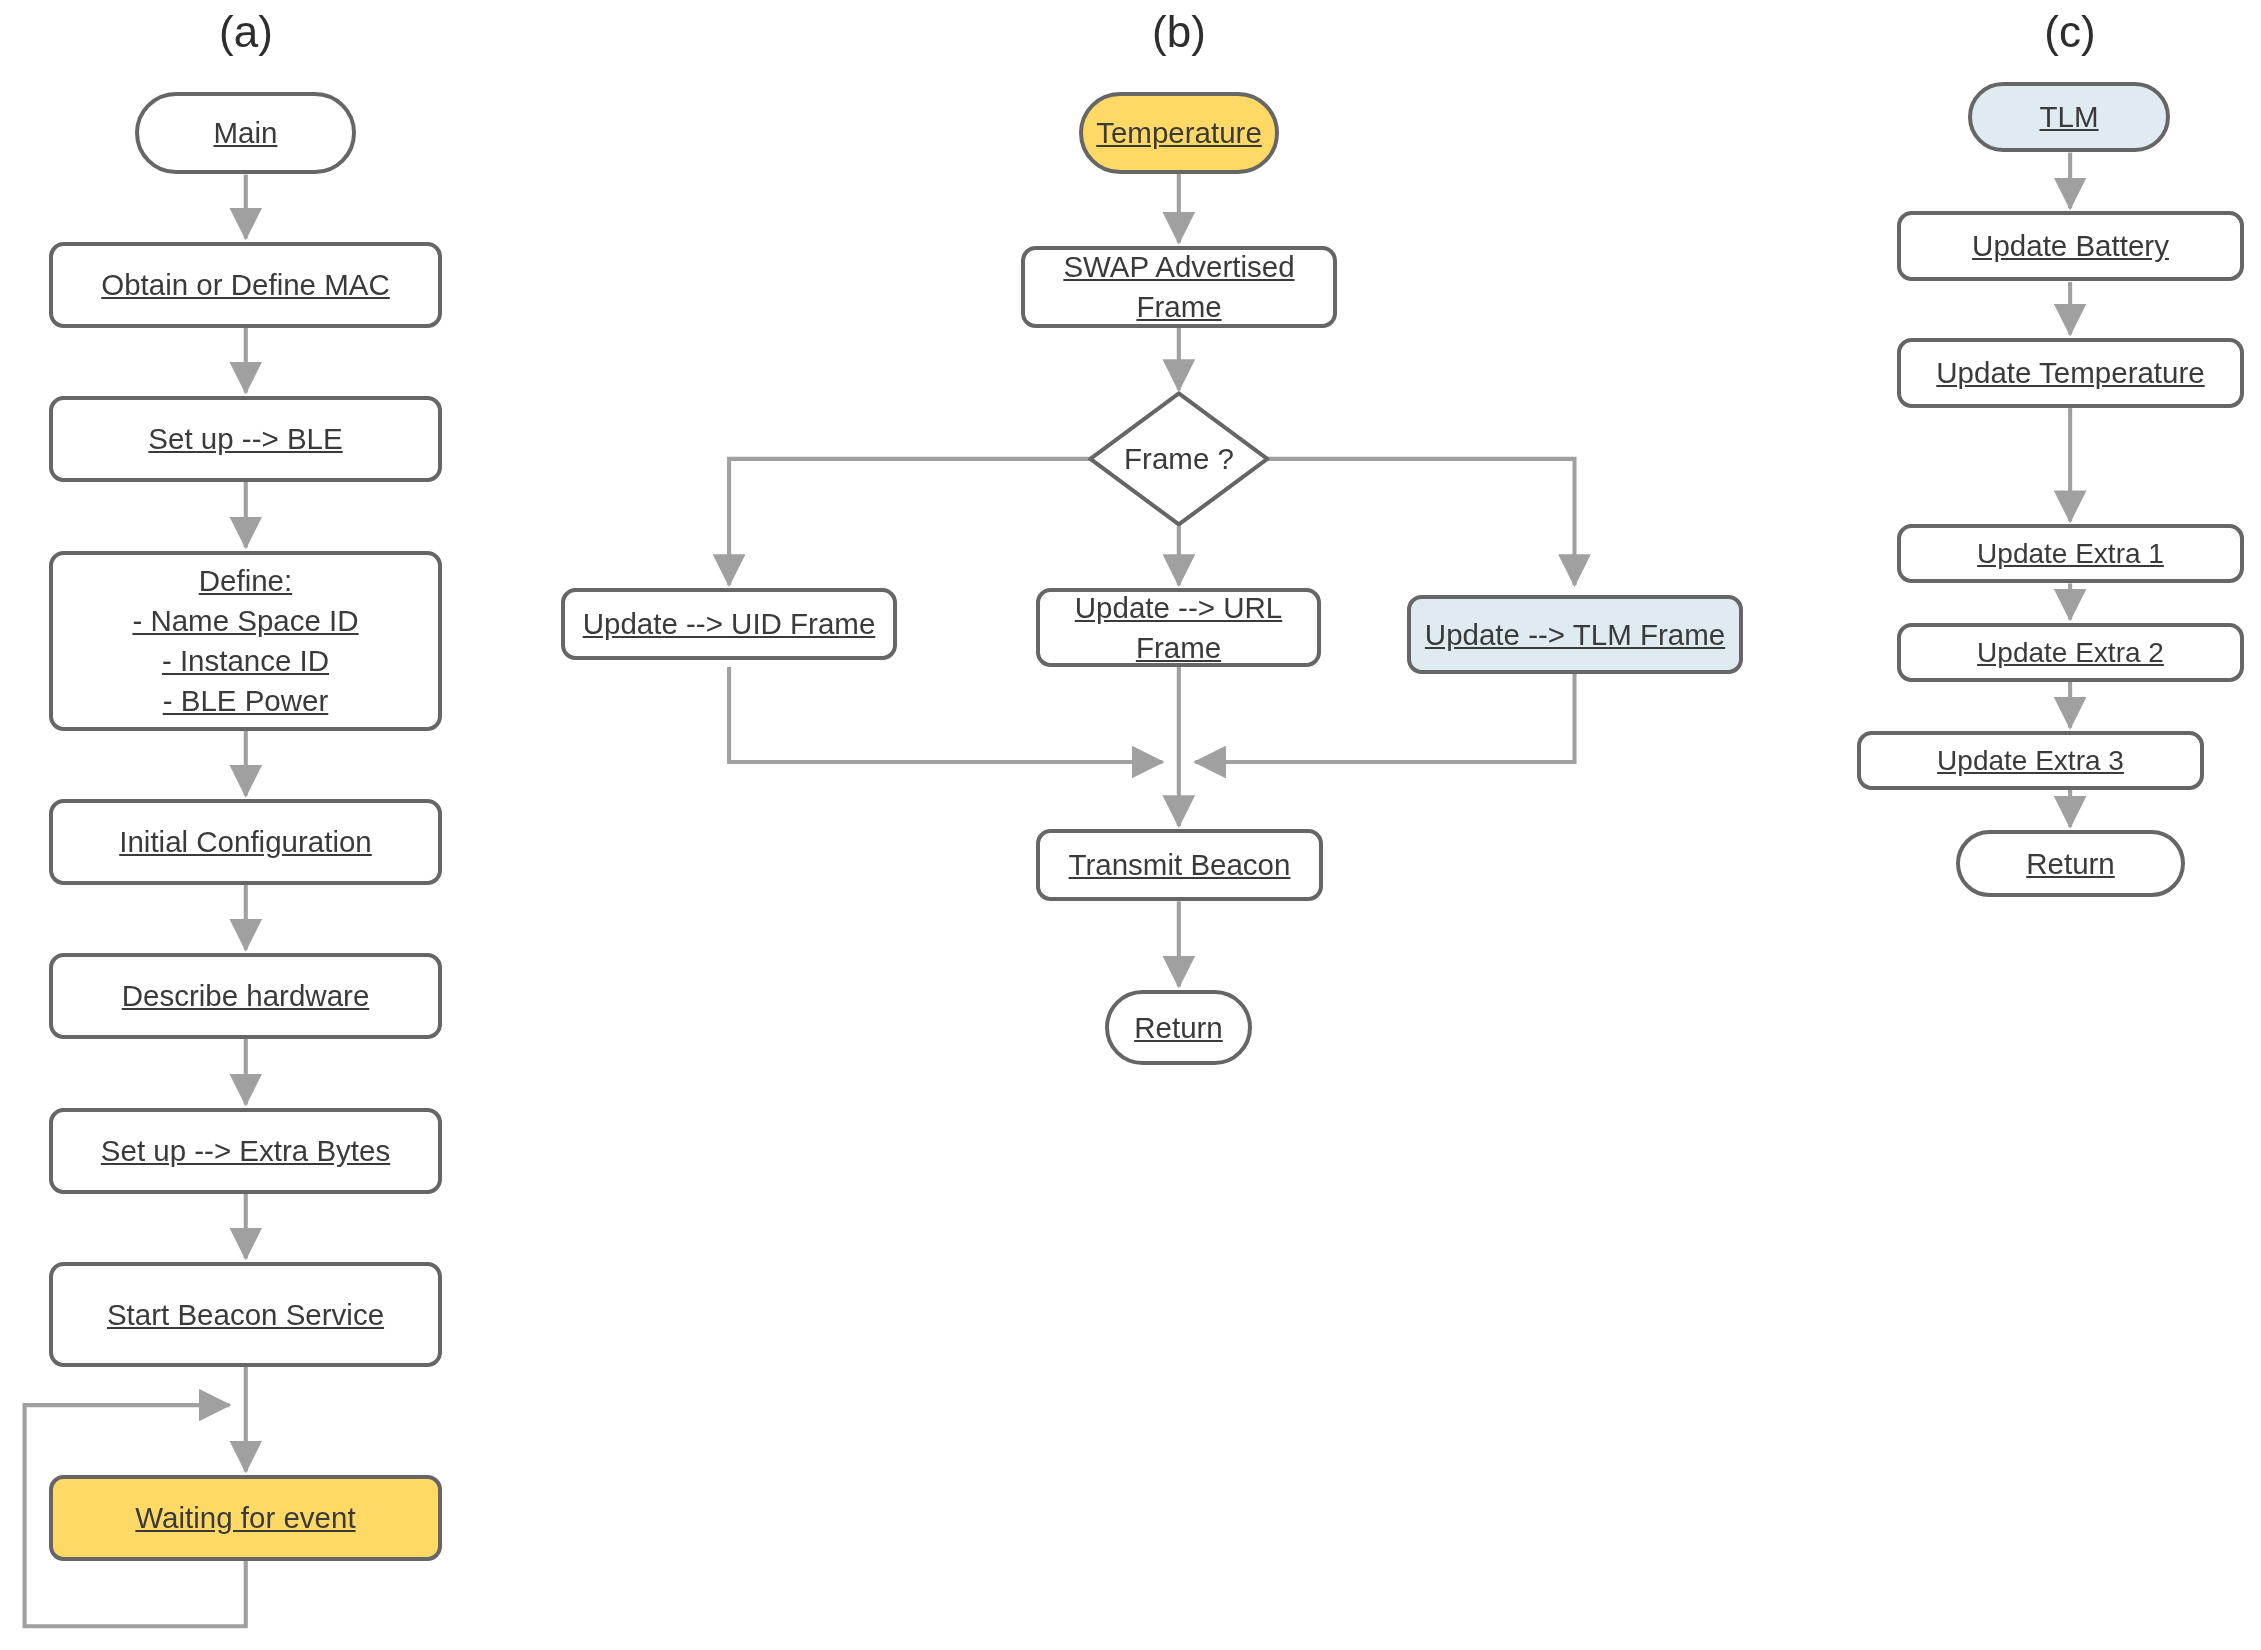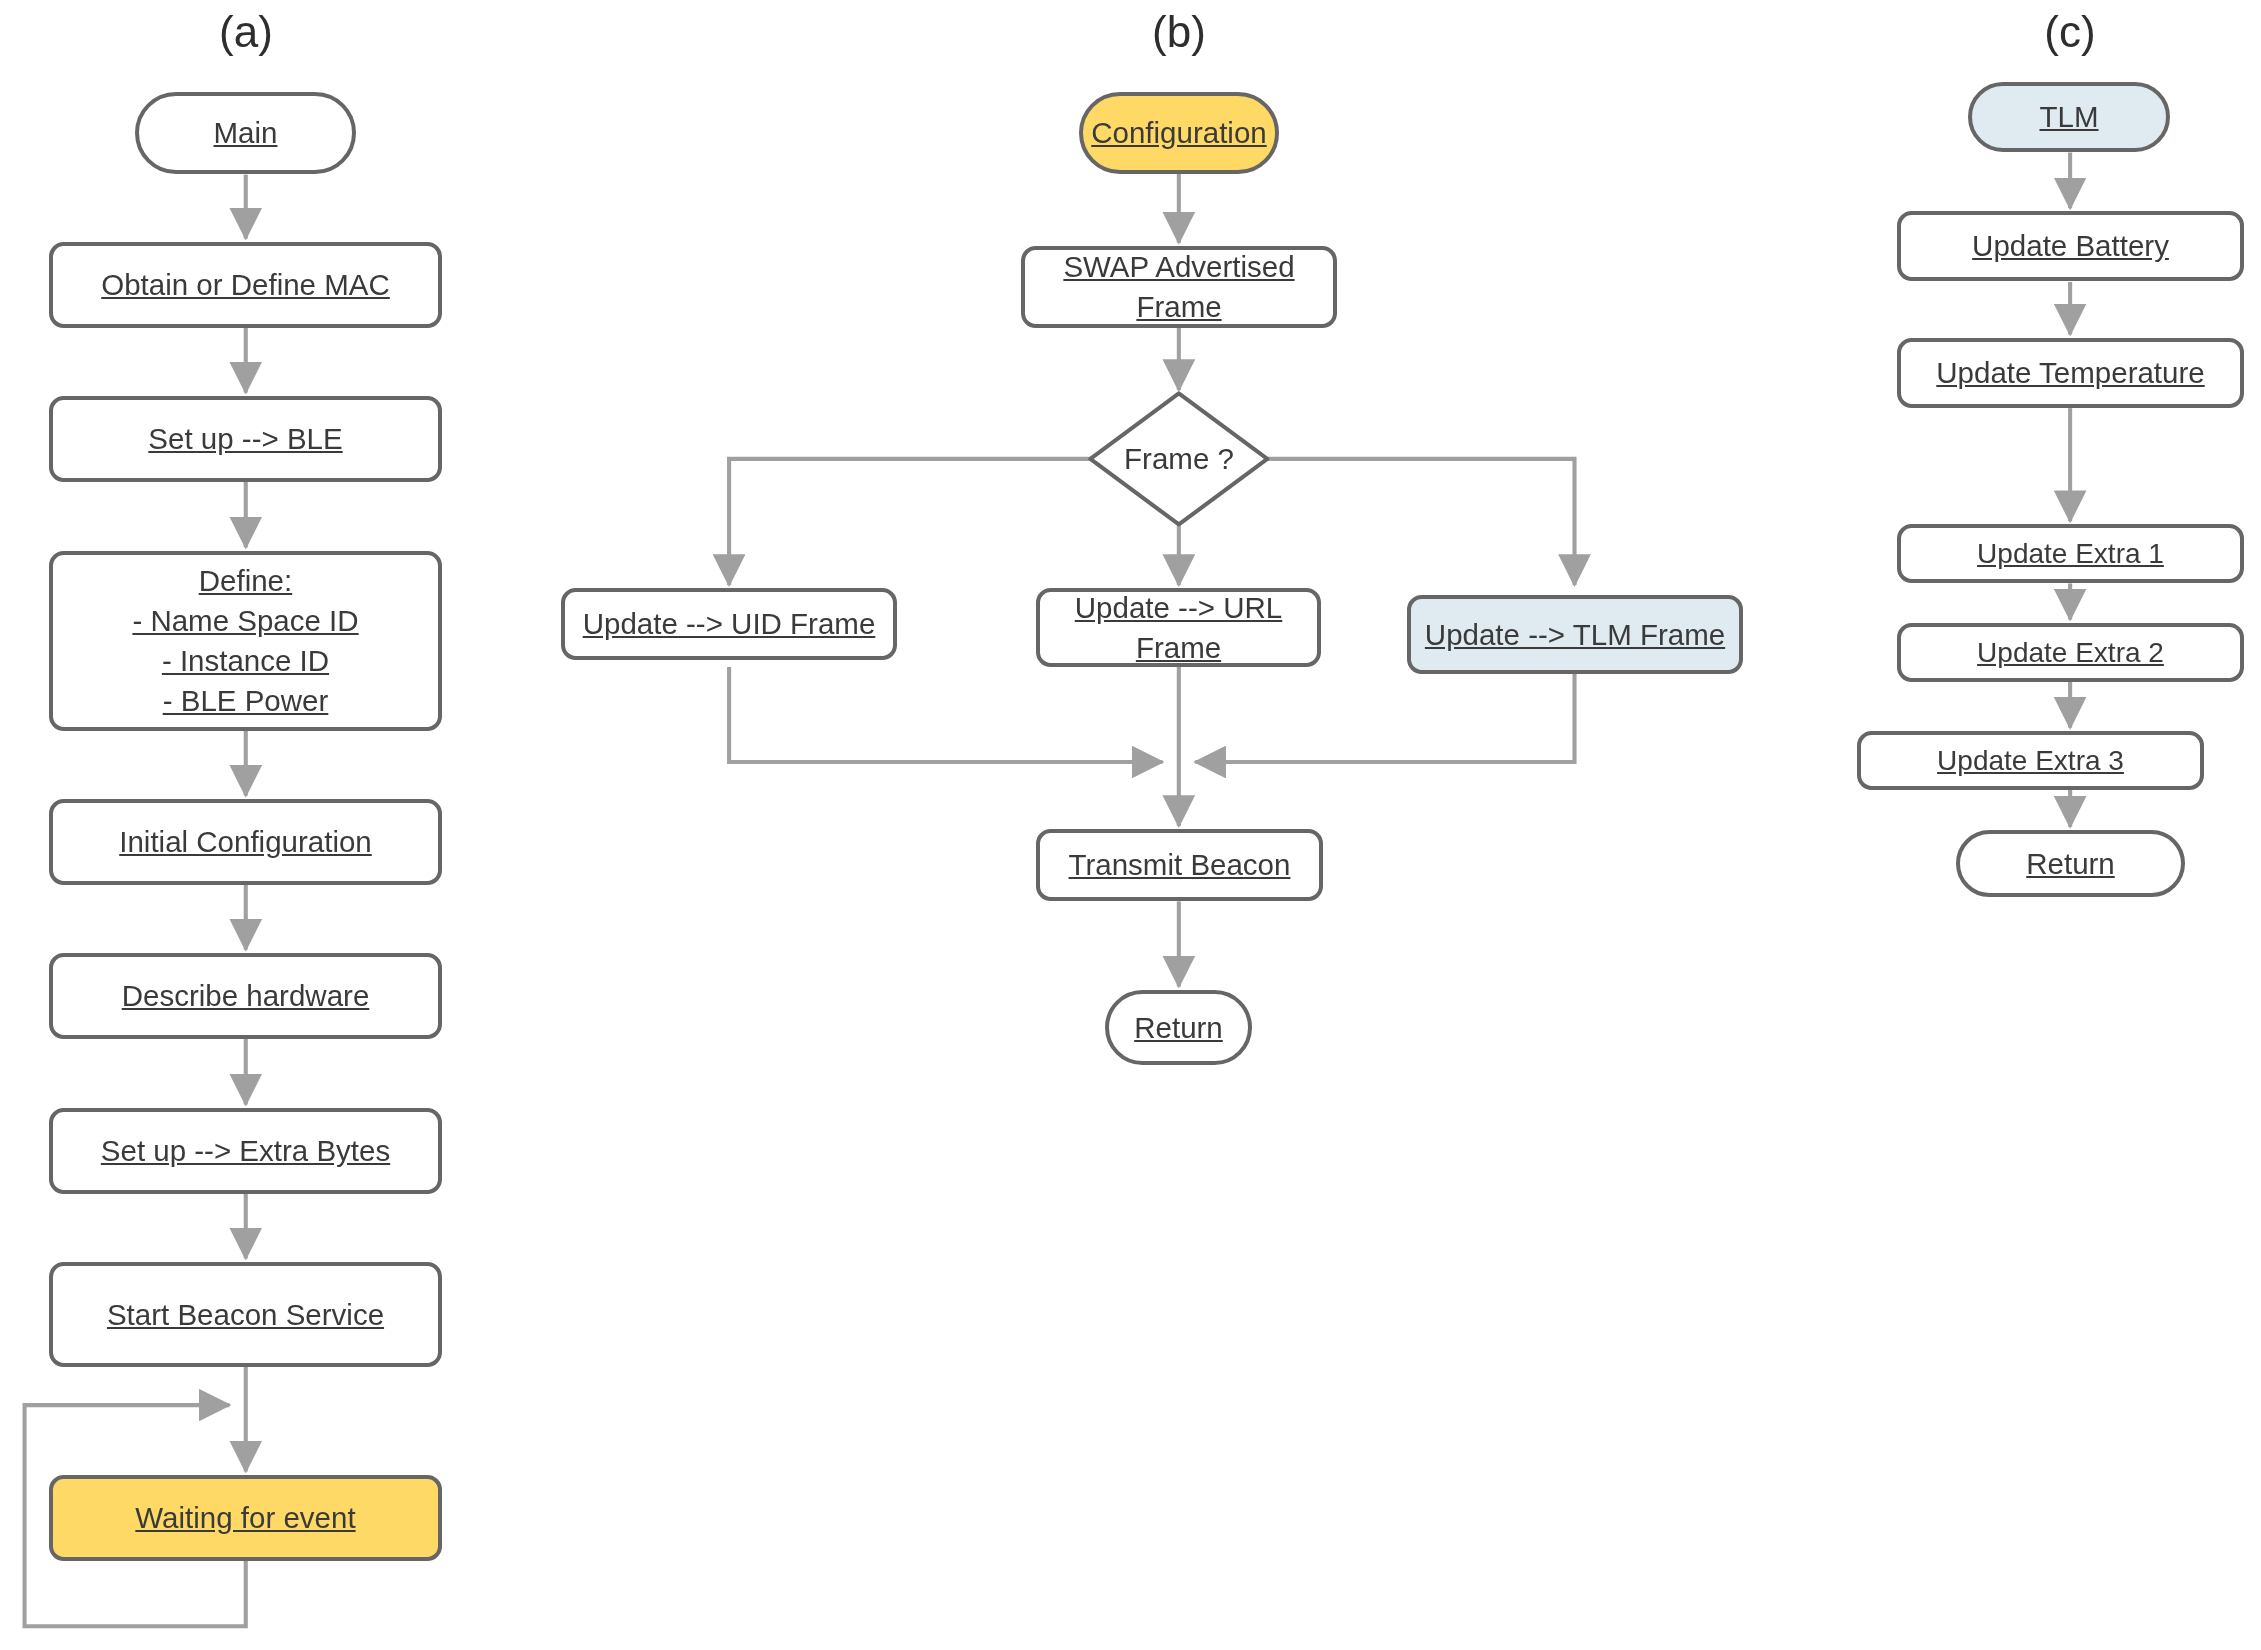--- a/index.html
+++ b/index.html
@@ -112,21 +112,21 @@
   <div class="node" style="left:49px;top:551px;width:393px;height:180px">Define:
 - Name Space ID
 - Instance ID
 - BLE Power</div>
   <div class="node" style="left:49px;top:953px;width:393px;height:86px">Describe hardware</div>
   <div class="node" style="left:49px;top:1108px;width:393px;height:86px">Set up --&gt; Extra Bytes</div>
   <div class="node" style="left:49px;top:1262px;width:393px;height:105px">Start Beacon Service</div>
   <div class="node yellow" style="left:49px;top:1475px;width:393px;height:86px">Waiting for event</div>
 
   <div class="col-title" style="left:1056px;top:6.6px">(b)</div>
-  <div class="node stadium yellow" style="left:1079px;top:92px;width:200px;height:82px">Configuration</div>
+  <div class="node stadium yellow" style="left:1079px;top:92px;width:200px;height:82px">Temperature</div>
   <div class="node" style="left:1021px;top:246px;width:316px;height:82px">SWAP Advertised Frame</div>
   <div class="dlabel" style="left:1097px;top:438px;width:164px;height:41px">Frame ?</div>
   <div class="node" style="left:561px;top:588px;width:336px;height:72px">Update --&gt; UID Frame</div>
   <div class="node" style="left:1036px;top:588px;width:285px;height:79px">Update --&gt; URL Frame</div>
   <div class="node blue" style="left:1407px;top:595px;width:336px;height:79px">Update --&gt; TLM Frame</div>
   <div class="node" style="left:1036px;top:829px;width:287px;height:72px">Transmit Beacon</div>
   <div class="node stadium" style="left:1105px;top:990px;width:147px;height:75px">Return</div>
 
   <div class="col-title" style="left:1947px;top:6.6px">(c)</div>
   <div class="node stadium blue" style="left:1968px;top:82px;width:202px;height:70px">TLM</div>

